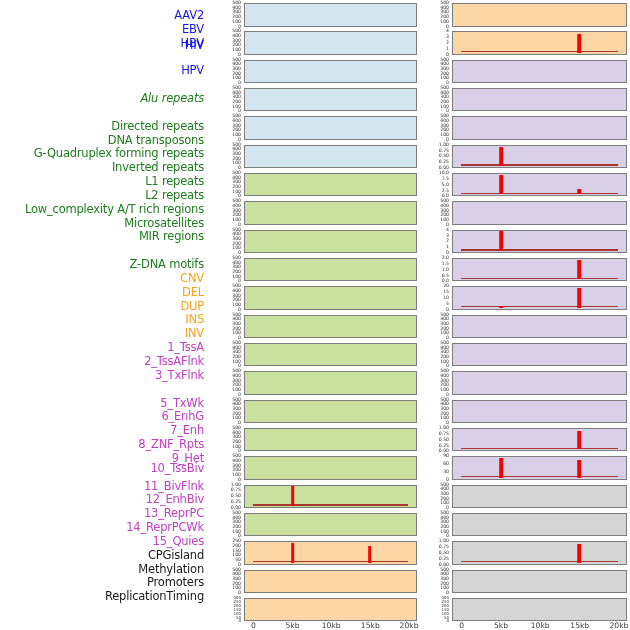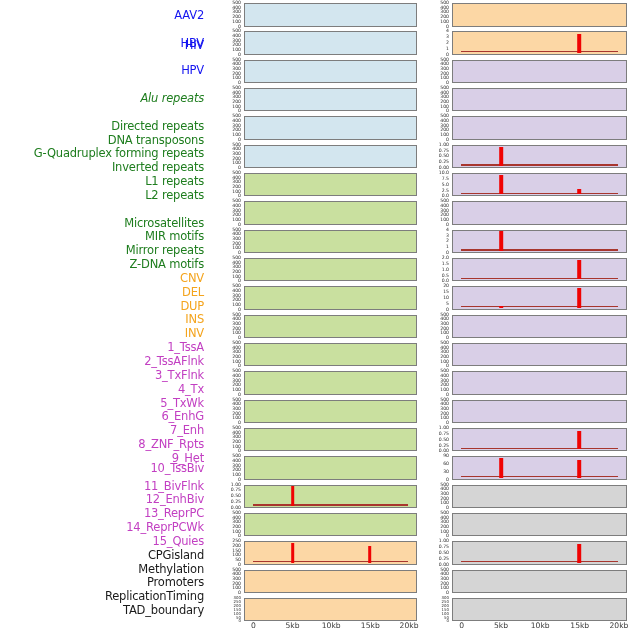--- a/index.html
+++ b/index.html
@@ -16,59 +16,58 @@
   .baseline{position:absolute;left:4.6%;right:4.8%;bottom:1.4px;height:1.5px;}
   .xaxis{position:absolute;top:620.5px;height:10px;}
   .xtick{position:absolute;transform:translateX(-50%);font-size:7.6px;top:1px;line-height:1;}
 </style>
 </head>
 <body>
 
 <div id="fig">
   <div id="labels">
       <div class="track-label" style="top: 0px; color: rgb(20, 20, 240);">AAV2</div>
+      <div class="track-label" style="top: 13.84px; color: rgb(20, 20, 240);">EBV</div>
       <div class="track-label" style="top: 27.68px; color: rgb(20, 20, 240);">HBV</div>
       <div class="track-label" style="top: 30px; color: rgb(20, 20, 240); margin-left: 28px;">HIV</div>
       <div class="track-label" style="top: 55.36px; color: rgb(20, 20, 240);">HPV</div>
       <div class="track-label" style="top: 83.04px; color: rgb(30, 125, 30); font-style: italic;">Alu repeats</div>
       <div class="track-label" style="top: 110.72px; color: rgb(30, 125, 30);">Directed repeats</div>
       <div class="track-label" style="top: 124.56px; color: rgb(30, 125, 30);">DNA transposons</div>
       <div class="track-label" style="top: 138.4px; color: rgb(30, 125, 30);">G-Quadruplex forming repeats</div>
       <div class="track-label" style="top: 152.24px; color: rgb(30, 125, 30);">Inverted repeats</div>
       <div class="track-label" style="top: 166.08px; color: rgb(30, 125, 30); padding-left: 36px;">L1 repeats</div>
       <div class="track-label" style="top: 179.92px; color: rgb(30, 125, 30);">L2 repeats</div>
+      <div class="track-label" style="top: 193.76px; color: rgb(30, 125, 30);">Low_complexity A/T rich regions</div>
       <div class="track-label" style="top: 207.6px; color: rgb(30, 125, 30);">Microsatellites</div>
-      <div class="track-label" style="top: 221.44px; color: rgb(30, 125, 30);">MIR motifs</div>
-      <div class="track-label" style="top: 235.28px; color: rgb(30, 125, 30);">Mirror repeats</div>
+      <div class="track-label" style="top: 221.44px; color: rgb(30, 125, 30);">MIR regions</div>
       <div class="track-label" style="top: 249.12px; color: rgb(30, 125, 30);">Z-DNA motifs</div>
       <div class="track-label" style="top: 262.96px; color: rgb(244, 164, 29);">CNV</div>
       <div class="track-label" style="top: 276.8px; color: rgb(244, 164, 29);">DEL</div>
       <div class="track-label" style="top: 290.64px; color: rgb(244, 164, 29);">DUP</div>
       <div class="track-label" style="top: 304.48px; color: rgb(244, 164, 29);">INS</div>
       <div class="track-label" style="top: 318.32px; color: rgb(244, 164, 29);">INV</div>
       <div class="track-label" style="top: 332.16px; color: rgb(194, 63, 194);">1_TssA</div>
       <div class="track-label" style="top: 346px; color: rgb(194, 63, 194);">2_TssAFlnk</div>
       <div class="track-label" style="top: 359.84px; color: rgb(194, 63, 194);">3_TxFlnk</div>
-      <div class="track-label" style="top: 373.68px; color: rgb(194, 63, 194);">4_Tx</div>
       <div class="track-label" style="top: 387.52px; color: rgb(194, 63, 194);">5_TxWk</div>
       <div class="track-label" style="top: 401.36px; color: rgb(194, 63, 194);">6_EnhG</div>
       <div class="track-label" style="top: 415.2px; color: rgb(194, 63, 194);">7_Enh</div>
       <div class="track-label" style="top: 429.04px; color: rgb(194, 63, 194);">8_ZNF_Rpts</div>
       <div class="track-label" style="top: 442.88px; color: rgb(194, 63, 194);">9_Het</div>
       <div class="track-label" style="top: 453px; color: rgb(194, 63, 194);">10_TssBiv</div>
       <div class="track-label" style="top: 470.56px; color: rgb(194, 63, 194);">11_BivFlnk</div>
       <div class="track-label" style="top: 484.4px; color: rgb(194, 63, 194);">12_EnhBiv</div>
       <div class="track-label" style="top: 498.24px; color: rgb(194, 63, 194);">13_ReprPC</div>
       <div class="track-label" style="top: 512.08px; color: rgb(194, 63, 194);">14_ReprPCWk</div>
       <div class="track-label" style="top: 525.92px; color: rgb(194, 63, 194);">15_Quies</div>
       <div class="track-label" style="top: 539.76px; color: rgb(26, 26, 26);">CPGisland</div>
       <div class="track-label" style="top: 553.6px; color: rgb(26, 26, 26);">Methylation</div>
       <div class="track-label" style="top: 567.44px; color: rgb(26, 26, 26);">Promoters</div>
       <div class="track-label" style="top: 581.28px; color: rgb(26, 26, 26);">ReplicationTiming</div>
-      <div class="track-label" style="top: 595.12px; color: rgb(26, 26, 26);">TAD_boundary</div>
     </div>
   <div id="panels">
       <div class="tickcol" style="left: 209px; top: 3px;">
         <span class="ytick" style="top: 0%; font-size: 4.6px;">500</span>
         <span class="ytick" style="top: 20%; font-size: 4.6px;">400</span>
         <span class="ytick" style="top: 40%; font-size: 4.6px;">300</span>
         <span class="ytick" style="top: 60%; font-size: 4.6px;">200</span>
         <span class="ytick" style="top: 80%; font-size: 4.6px;">100</span>
         <span class="ytick" style="top: 100%; font-size: 4.6px;">0</span>
       </div>

